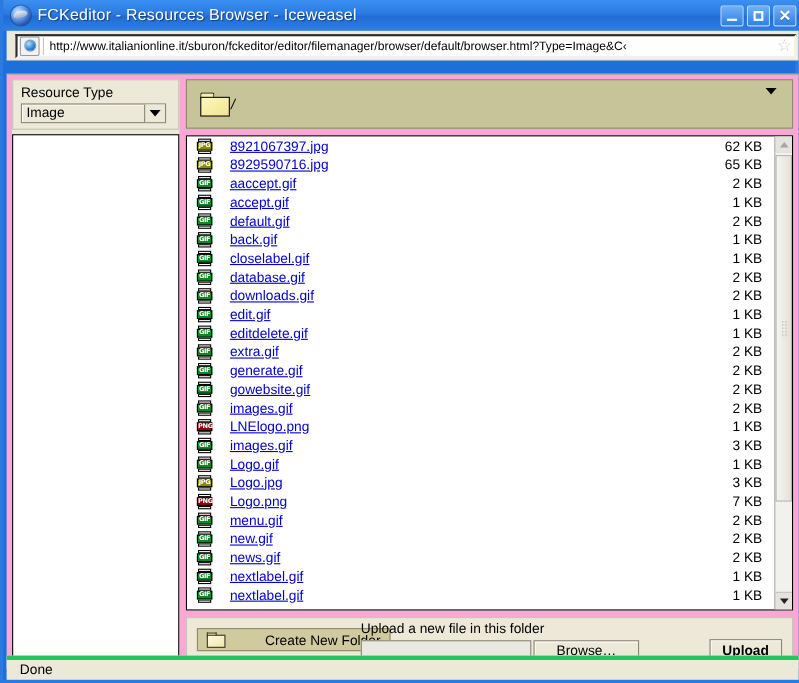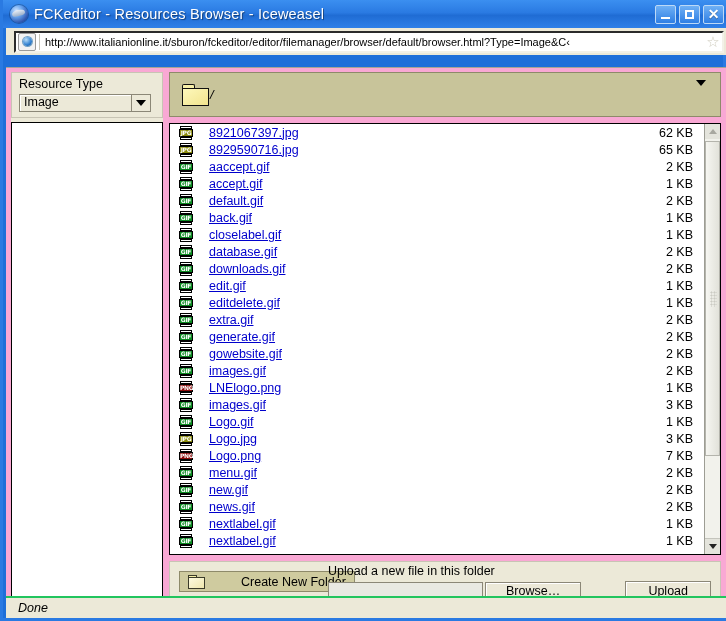--- a/index.html
+++ b/index.html
@@ -287,30 +287,31 @@
     display:flex;align-items:center;justify-content:center;
     padding:0 20px;font-size:12.5px;color:#000;cursor:pointer;
     box-shadow:inset 1px 1px 0 #ffffff;
   }
   #upload-btn{
     position:absolute;right:9px;top:19px;height:19px;
     background:#ece9d8;
     border:1px solid #8b8777;
     box-sizing:border-box;
     display:flex;align-items:center;justify-content:center;
-    padding:0 22px;font-size:12.5px;color:#000;cursor:pointer;
+    padding:0 11px;font-size:12.5px;color:#000;cursor:pointer;
     box-shadow:inset 1px 1px 0 #ffffff;
+    font-weight:bold;
   }
 
   
   #statusbar{
     position:absolute;left:3px;top:596px;width:720px;height:22px;
     background:#ece9d8;
-    border-top:2px solid #22c55e;
-    box-sizing:border-box;display:flex;align-items:center;font-style:italic;
+    border-top:4px solid #22c55e;
+    box-sizing:border-box;display:flex;align-items:center;
   }
   #status-text{font-size:12.5px;color:#000;padding-left:12px;}
 </style>
 </head>
 <body>
 
 <div id="window">
 
   <div id="titlebar">
     <div id="app-icon"></div>

